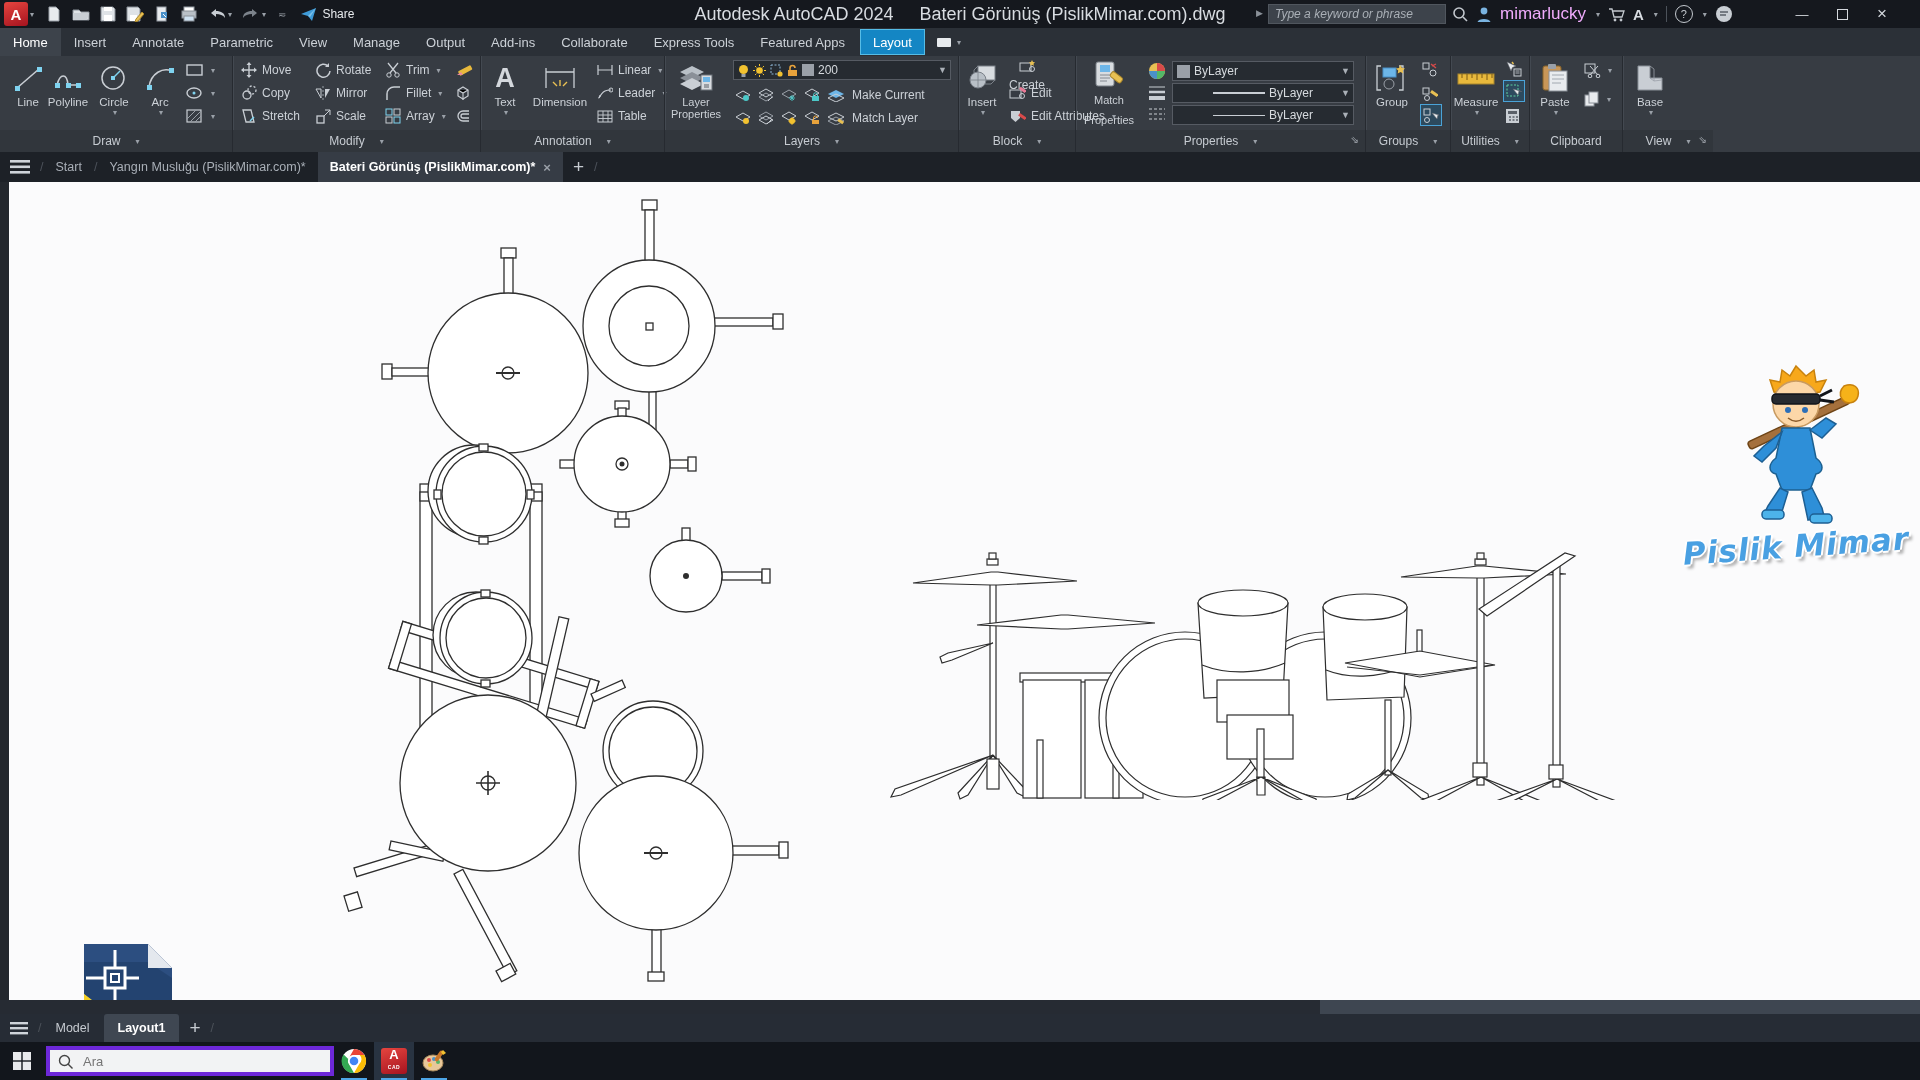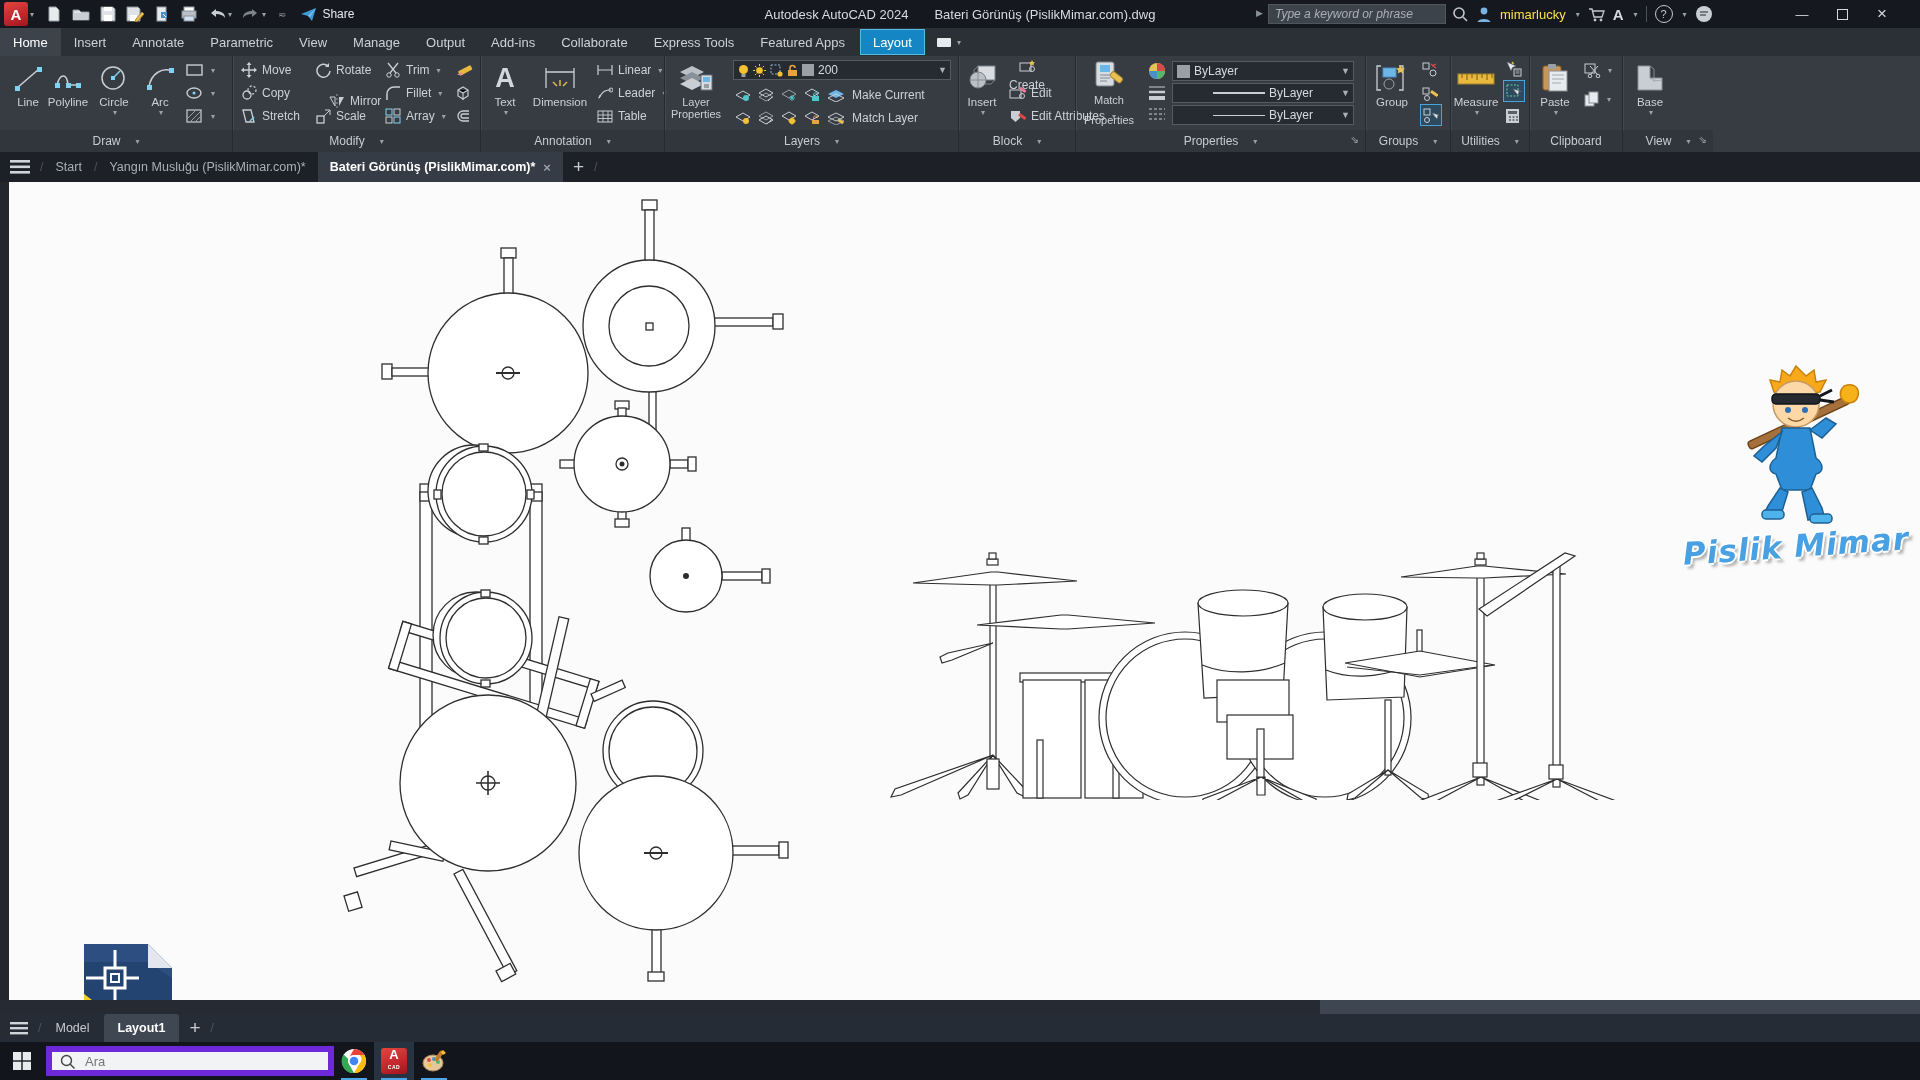--- a/index.html
+++ b/index.html
@@ -5,21 +5,21 @@
   html,body{margin:0;padding:0;}
   body{width:1920px;height:1080px;position:relative;overflow:hidden;background:#fbfbfc;font-family:"Liberation Sans",sans-serif;-webkit-font-smoothing:antialiased;}
   .abs{position:absolute;}
   
   #titlebar{left:0;top:0;width:1920px;height:28px;background:#15181e;display:flex;align-items:center;color:#cdd2d8;font-size:12px;}
   .alogo{width:24px;height:24px;margin-left:4px;border-radius:3px;background:linear-gradient(160deg,#e5453f,#a5131f);color:#fff;font-weight:bold;font-size:15px;display:flex;align-items:center;justify-content:center;}
   .qat{display:flex;align-items:center;gap:10px;margin-left:12px;}
   .qat svg{display:block;}
   .caret{font-size:8px;color:#9aa0a8;margin-left:2px;}
   .share{display:flex;align-items:center;gap:5px;margin-left:14px;color:#e8ebee;}
-  #title-center{position:absolute;left:0;right:0;top:0;height:28px;display:flex;align-items:center;justify-content:center;gap:26px;color:#d8dce1;font-size:13px;pointer-events:none;}
+  #title-center{position:absolute;left:0;right:0;top:0;height:28px;display:flex;align-items:center;justify-content:center;gap:26px;color:#d8dce1;font-size:18px;pointer-events:none;}
   #tb-search{position:absolute;left:1268px;top:4px;width:178px;height:20px;background:#3d434b;border:1px solid #50565e;color:#c3c8ce;font-style:italic;font-size:12px;padding:0 6px;box-sizing:border-box;}
   #tb-search::placeholder{color:#aab0b7;font-style:italic;}
   .tb-right{position:absolute;top:0;height:28px;display:flex;align-items:center;gap:12px;color:#c3c8ce;}
   .winbtn{width:40px;height:28px;display:flex;align-items:center;justify-content:center;color:#d4d8dd;font-size:13px;}
   .sq{width:9px;height:9px;border:1px solid #d4d8dd;display:inline-block;}
   
   #rtabs{left:0;top:28px;width:1920px;height:28px;background:#2b3037;display:flex;align-items:stretch;color:#ccd1d7;font-size:13px;}
   .rtab{padding:0 13px;display:flex;align-items:center;}
   .rtab.active{background:#3d434b;color:#fff;}
   .rtab.layout{background:#1486c4;border:1px solid #56bce6;color:#fff;margin:1px 2px;padding:0 12px;}
@@ -53,21 +53,21 @@
   #logo-text{position:absolute;left:2px;top:168px;width:252px;text-align:center;font-size:31px;font-weight:bold;font-style:italic;color:#49a0e2;transform:rotate(-4deg);font-family:"DejaVu Sans",sans-serif;text-shadow:2px 0 0 #fff,-2px 0 0 #fff,0 2px 0 #fff,0 -2px 0 #fff,3px 4px 3px rgba(0,0,0,.3);letter-spacing:1px;}
   
   #dwgicon{left:78px;top:760px;}
   
   #hstrip-l{left:0;top:1000px;width:1320px;height:14px;background:#262b33;}
   #hstrip-r{left:1320px;top:1000px;width:600px;height:14px;background:#3e4651;}
   #ltabs{left:0;top:1014px;width:1920px;height:28px;background:#262c35;display:flex;align-items:stretch;color:#c6cbd1;font-size:12.5px;}
   .ltab{display:flex;align-items:center;padding:0 14px;}
   .ltab.active{background:#3f4752;color:#fff;font-weight:bold;border-radius:3px 3px 0 0;}
   #taskbar{left:0;top:1042px;width:1920px;height:38px;background:#12161c;display:flex;align-items:center;}
-  #tsearch{width:288px;height:30px;margin-left:2px;background:#f2f3f4;border:6px solid #6d28d9;display:flex;align-items:center;gap:8px;padding:0 8px;box-sizing:border-box;}
+  #tsearch{width:288px;height:30px;margin-left:2px;background:#f2f3f4;border:4px solid #6d28d9;display:flex;align-items:center;gap:8px;padding:0 8px;box-sizing:border-box;}
   #tsearch input{border:0;background:transparent;font-size:13px;color:#444;outline:none;width:220px;font-family:"Liberation Sans",sans-serif;}
   .ticon{width:40px;height:38px;display:flex;align-items:center;justify-content:center;position:relative;}
   .ticon.activeapp{background:#283341;}
   .underline{position:absolute;bottom:0;left:7px;right:7px;height:2px;background:#4da6e8;}
   .acadtile{width:26px;height:26px;border-radius:3px;background:linear-gradient(160deg,#e5453f,#a5131f);display:flex;flex-direction:column;align-items:center;justify-content:center;color:#fff;font-weight:bold;font-size:13px;line-height:12px;}
   .acadtile small{font-size:5px;letter-spacing:.5px;}
   .startbtn{width:44px;height:38px;display:flex;align-items:center;justify-content:center;}
 </style>
 </head>
 <body>
@@ -132,21 +132,21 @@
   <input id="tb-search" class="abs" placeholder="Type a keyword or phrase" style="">
   <div class="tb-right" style="left:1452px;gap:8px;">
     <svg width="16" height="16">
         <circle cx="7" cy="7" r="5" fill="none" stroke="#c3c8ce" stroke-width="1.6"></circle>
         <path d="M11 11l4 4" stroke="#c3c8ce" stroke-width="1.6"></path>
       </svg>
     <svg width="16" height="16">
         <circle cx="8" cy="5" r="3.4" fill="#7ab3e0"></circle>
         <path d="M1.5 16c1-4 12-4 13 0z" fill="#7ab3e0"></path>
       </svg>
-    <span style="font-size:13px;color:#fde047;">mimarlucky</span>
+    <span style="font-size:17px;color:#f0abfc;">mimarlucky</span>
     <span class="caret">▾</span>
     <svg width="17" height="15">
         <path d="M1 2h3l2 8h8l2-6H5" fill="none" stroke="#c3c8ce" stroke-width="1.3"></path>
         <circle cx="7" cy="13" r="1.4" fill="#c3c8ce"></circle>
         <circle cx="13" cy="13" r="1.4" fill="#c3c8ce"></circle>
       </svg>
     <span style="font-weight:bold;font-size:15px;color:#d8dce1;">A</span>
     <span class="caret">▾</span>
     <span style="width:1px;height:16px;background:#4c525a;"></span>
     <span style="width:16px;height:16px;border:1.4px solid #c3c8ce;border-radius:50%;display:flex;align-items:center;justify-content:center;font-size:11px;">?</span>
@@ -281,21 +281,21 @@
         <span>Trim</span>
         <span class="caret">▾</span>
       </div>
     <div class="rbtn" style="left:8px;top:26px;">
         <svg width="16" height="16">
           <circle cx="6" cy="10" r="4" fill="none" stroke="#c9ced4" stroke-width="1.3"></circle>
           <circle cx="11" cy="5" r="4" fill="none" stroke="#c9ced4" stroke-width="1.3" stroke-dasharray="2 2"></circle>
         </svg>
         <span>Copy</span>
       </div>
-    <div class="rbtn" style="left:96px;top:26px;margin-top:8px;">
+    <div class="rbtn" style="left:82px;top:26px;">
         <svg width="16" height="16">
           <path d="M8 1v14" stroke="#9aa0a8" stroke-dasharray="2 2"></path>
           <path d="M6 13L1 4h5z" fill="none" stroke="#c9ced4"></path>
           <path d="M10 13l5-9h-5z" fill="#c9ced4"></path>
         </svg>
         <span>Mirror</span>
       </div>
     <div class="rbtn" style="left:152px;top:26px;">
         <svg width="16" height="16">
           <path d="M2 15V9A7 7 0 0 1 9 2h6" fill="none" stroke="#c9ced4" stroke-width="1.5"></path>

